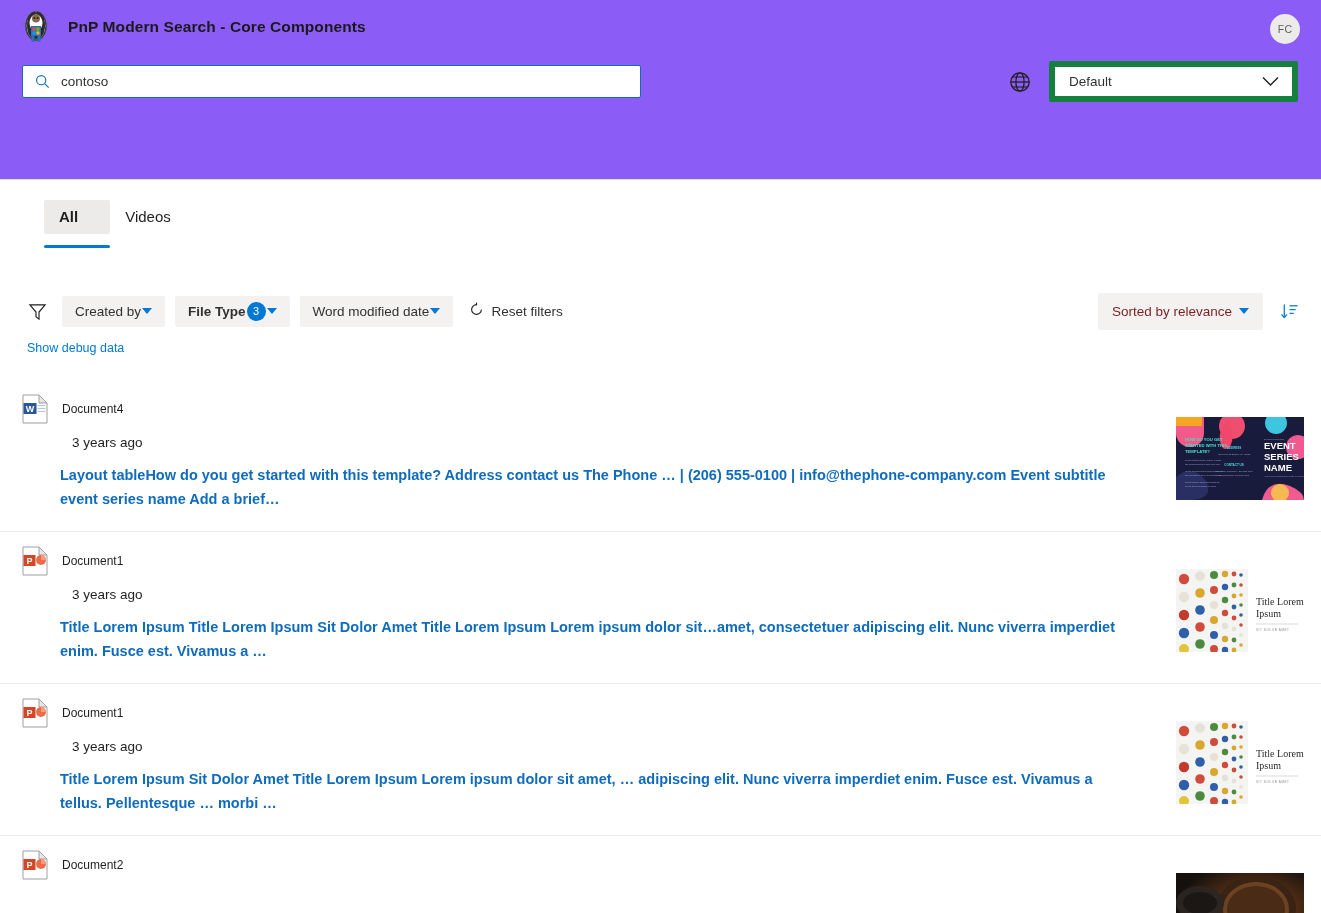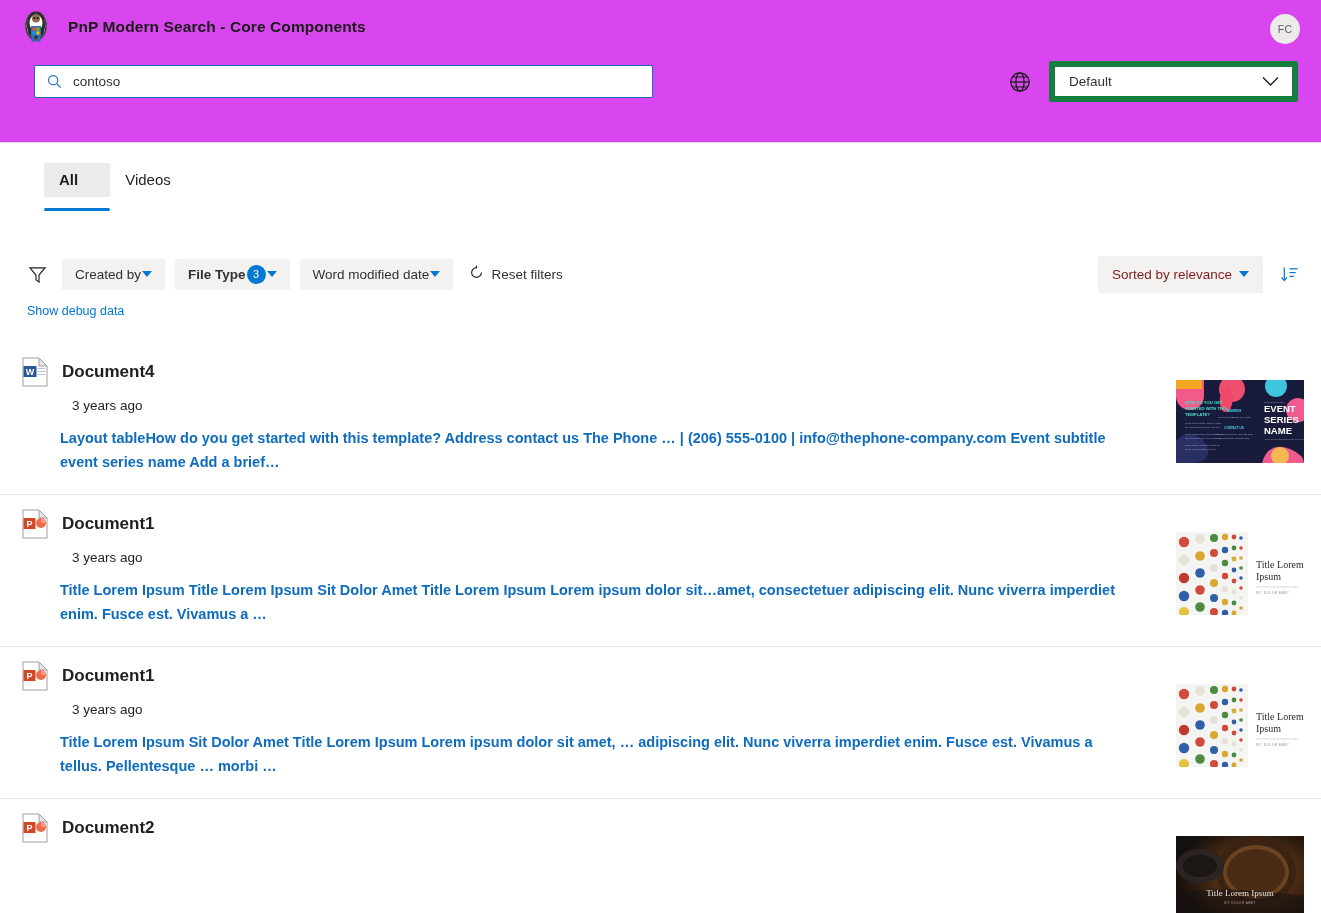--- a/index.html
+++ b/index.html
@@ -9,22 +9,22 @@
     background: #ffffff;
     font-family: "Liberation Sans", sans-serif;
     color: #323130;
     overflow: hidden;
   }
 
   
   .header {
     position: relative;
     width: 1321px;
-    height: 143px;
-    background: #d946ef;
+    height: 180px;
+    background: #8b5cf6;
     border-bottom: 1px solid #e1dfdd;
   }
   .brand {
     position: absolute;
     left: 18px; top: 9px;
     display: flex; align-items: center; gap: 14px;
   }
   .brand-logo {
     width: 36px; height: 36px;
     position: relative;
@@ -43,21 +43,21 @@
     border-radius: 50%;
     background: #edebe9;
     color: #605e5c;
     font-size: 10.5px;
     display: flex; align-items: center; justify-content: center;
     letter-spacing: .3px;
   }
 
   .searchbox {
     position: absolute;
-    left: 34px; top: 65px;
+    left: 22px; top: 65px;
     width: 619px; height: 33px;
     background: #ffffff;
     border: 1px solid #0f6cbd;
     border-radius: 2px;
     display: flex; align-items: center;
   }
   .searchbox .mag {
     width: 38px; height: 100%;
     display: flex; align-items: center; justify-content: center;
     flex: 0 0 38px;
@@ -183,21 +183,21 @@
   .result {
     position: relative;
     border-bottom: 1px solid #edebe9;
     padding: 14px 20px 20px 22px;
     min-height: 136px;
   }
   .result:last-child { border-bottom: 0; }
   .r-titlerow { display: flex; align-items: center; gap: 14px; }
   .file-ico { width: 26px; height: 30px; flex: 0 0 26px; }
   .r-title {
-    font-size: 17px; font-weight: bold; color: #201f1e;
+    font-size: 12px; font-weight: normal; color: #201f1e;
     cursor: pointer;
   }
   .r-date {
     margin-left: 50px; margin-top: 11px;
     font-size: 13.5px; color: #201f1e;
   }
   .r-summary {
     margin-left: 38px; margin-top: 13px;
     margin-right: 185px;
     font-size: 14.5px;

